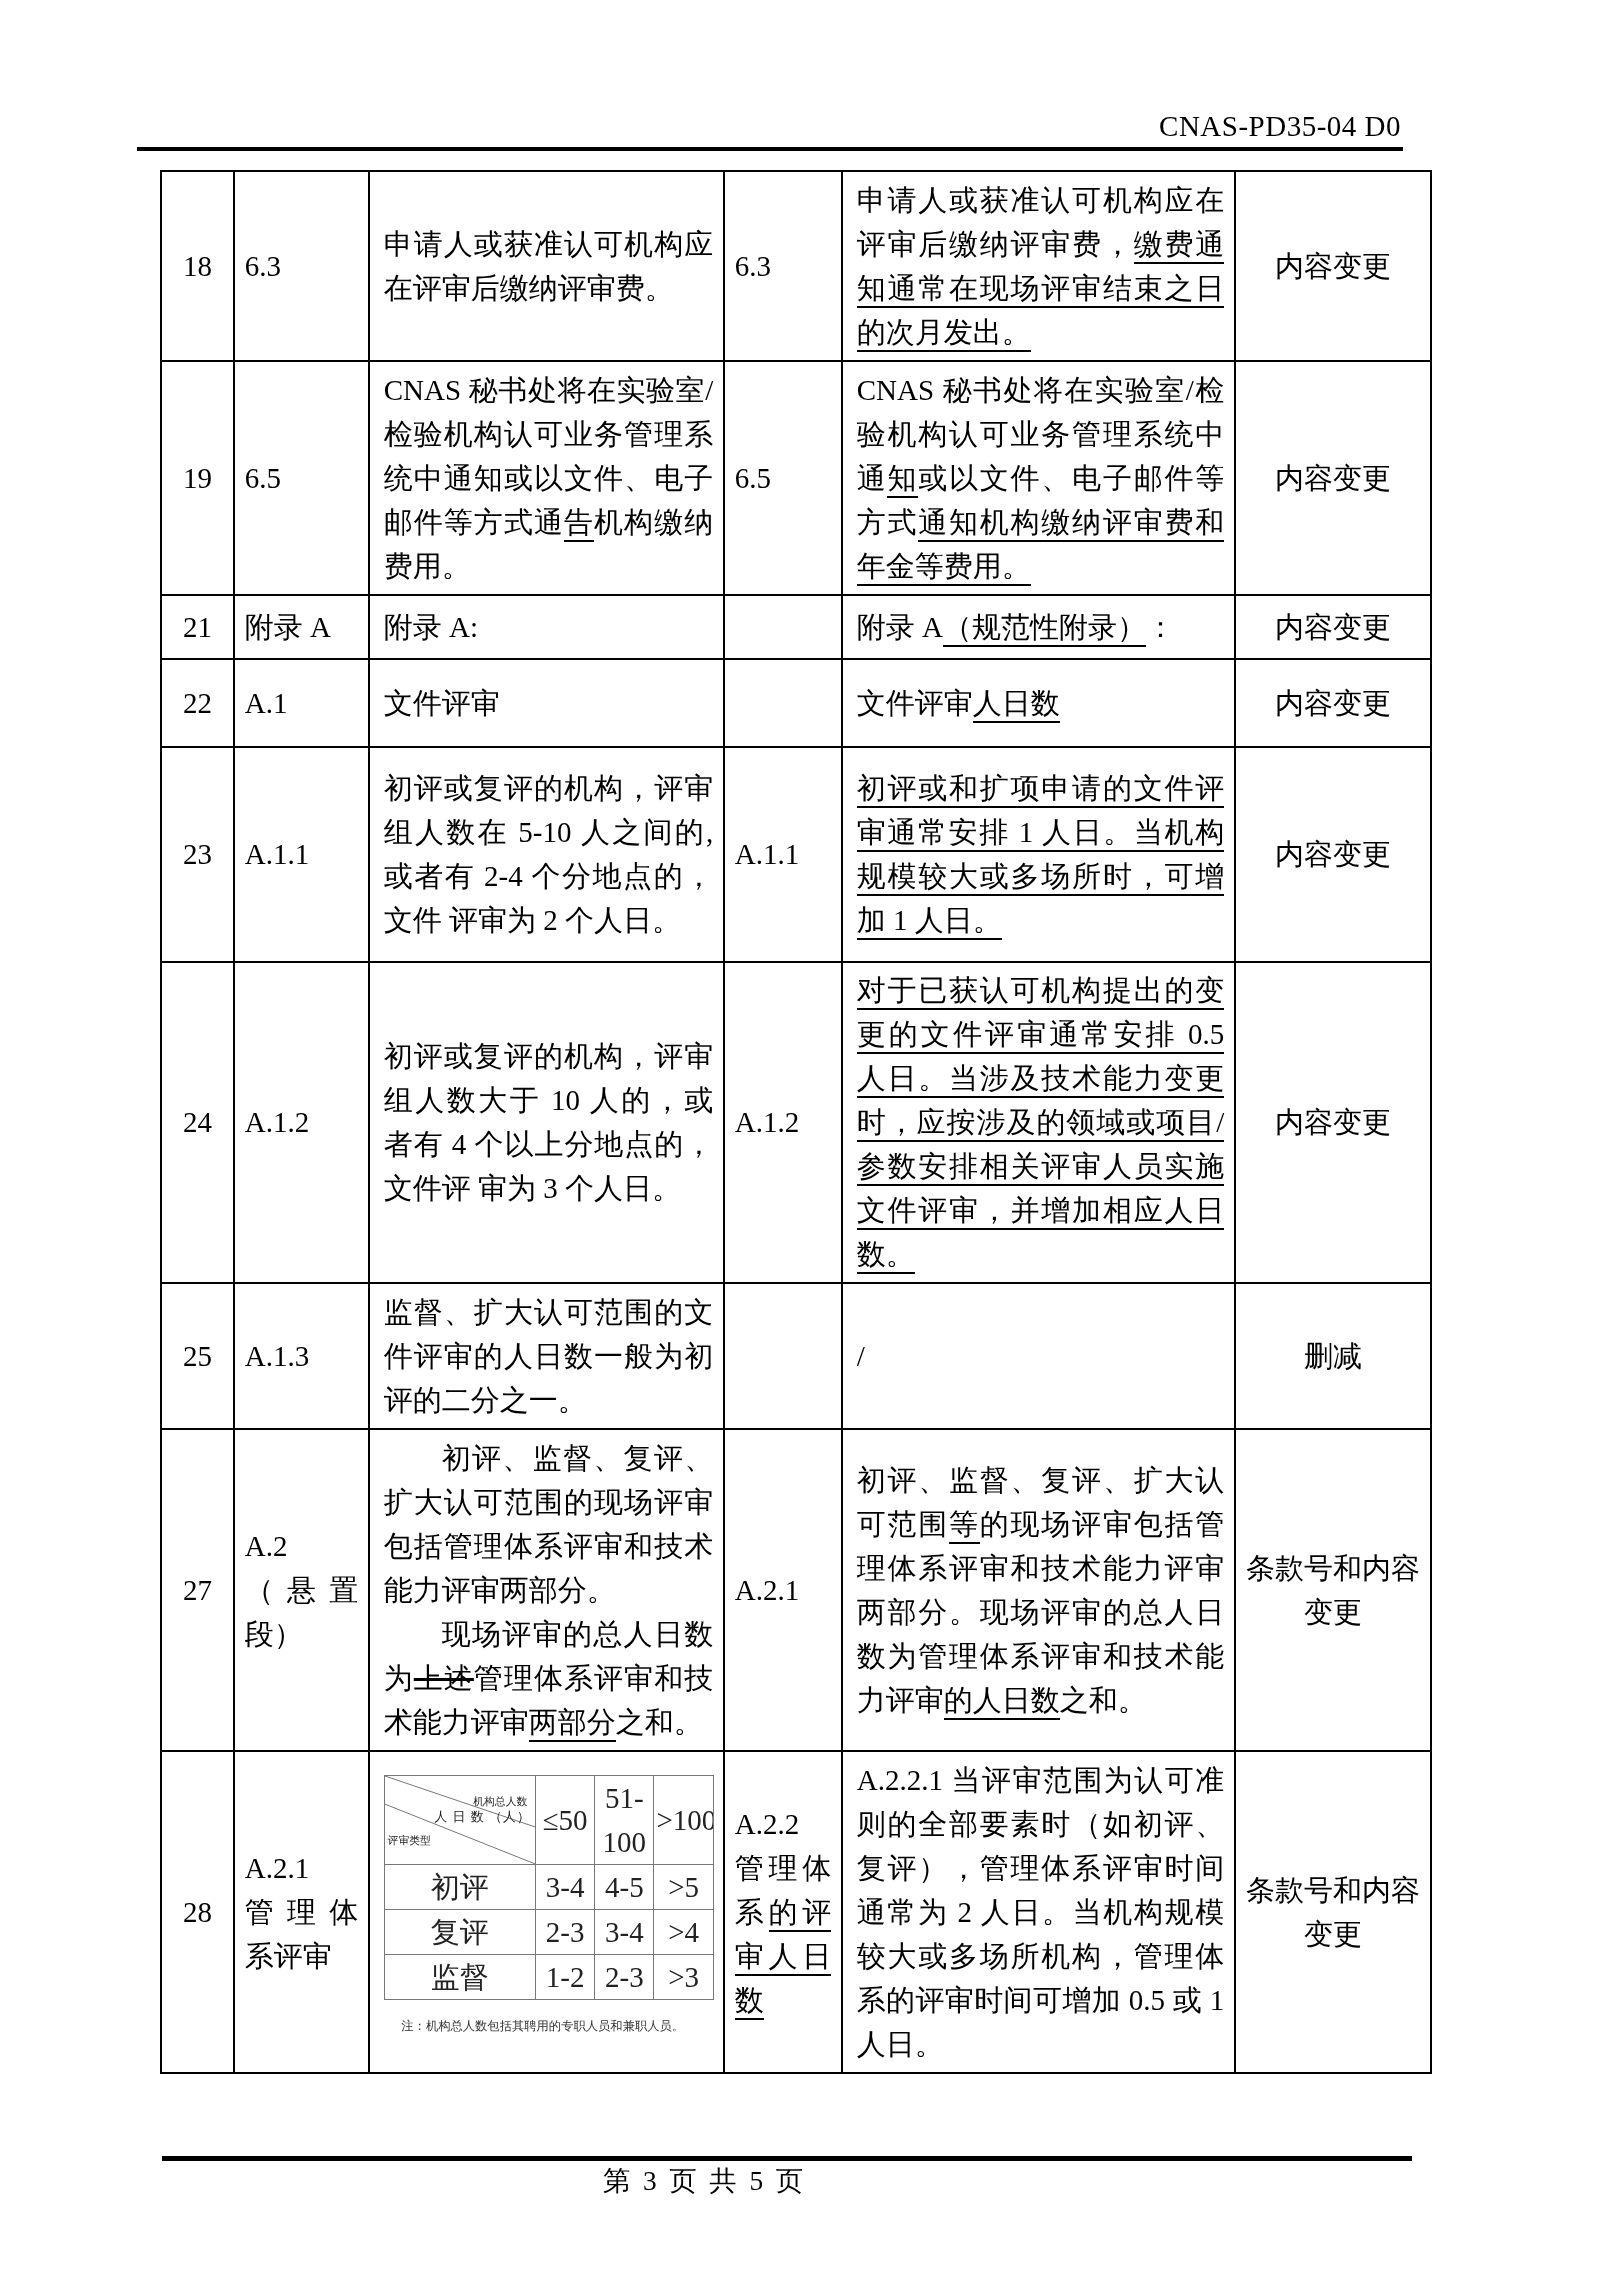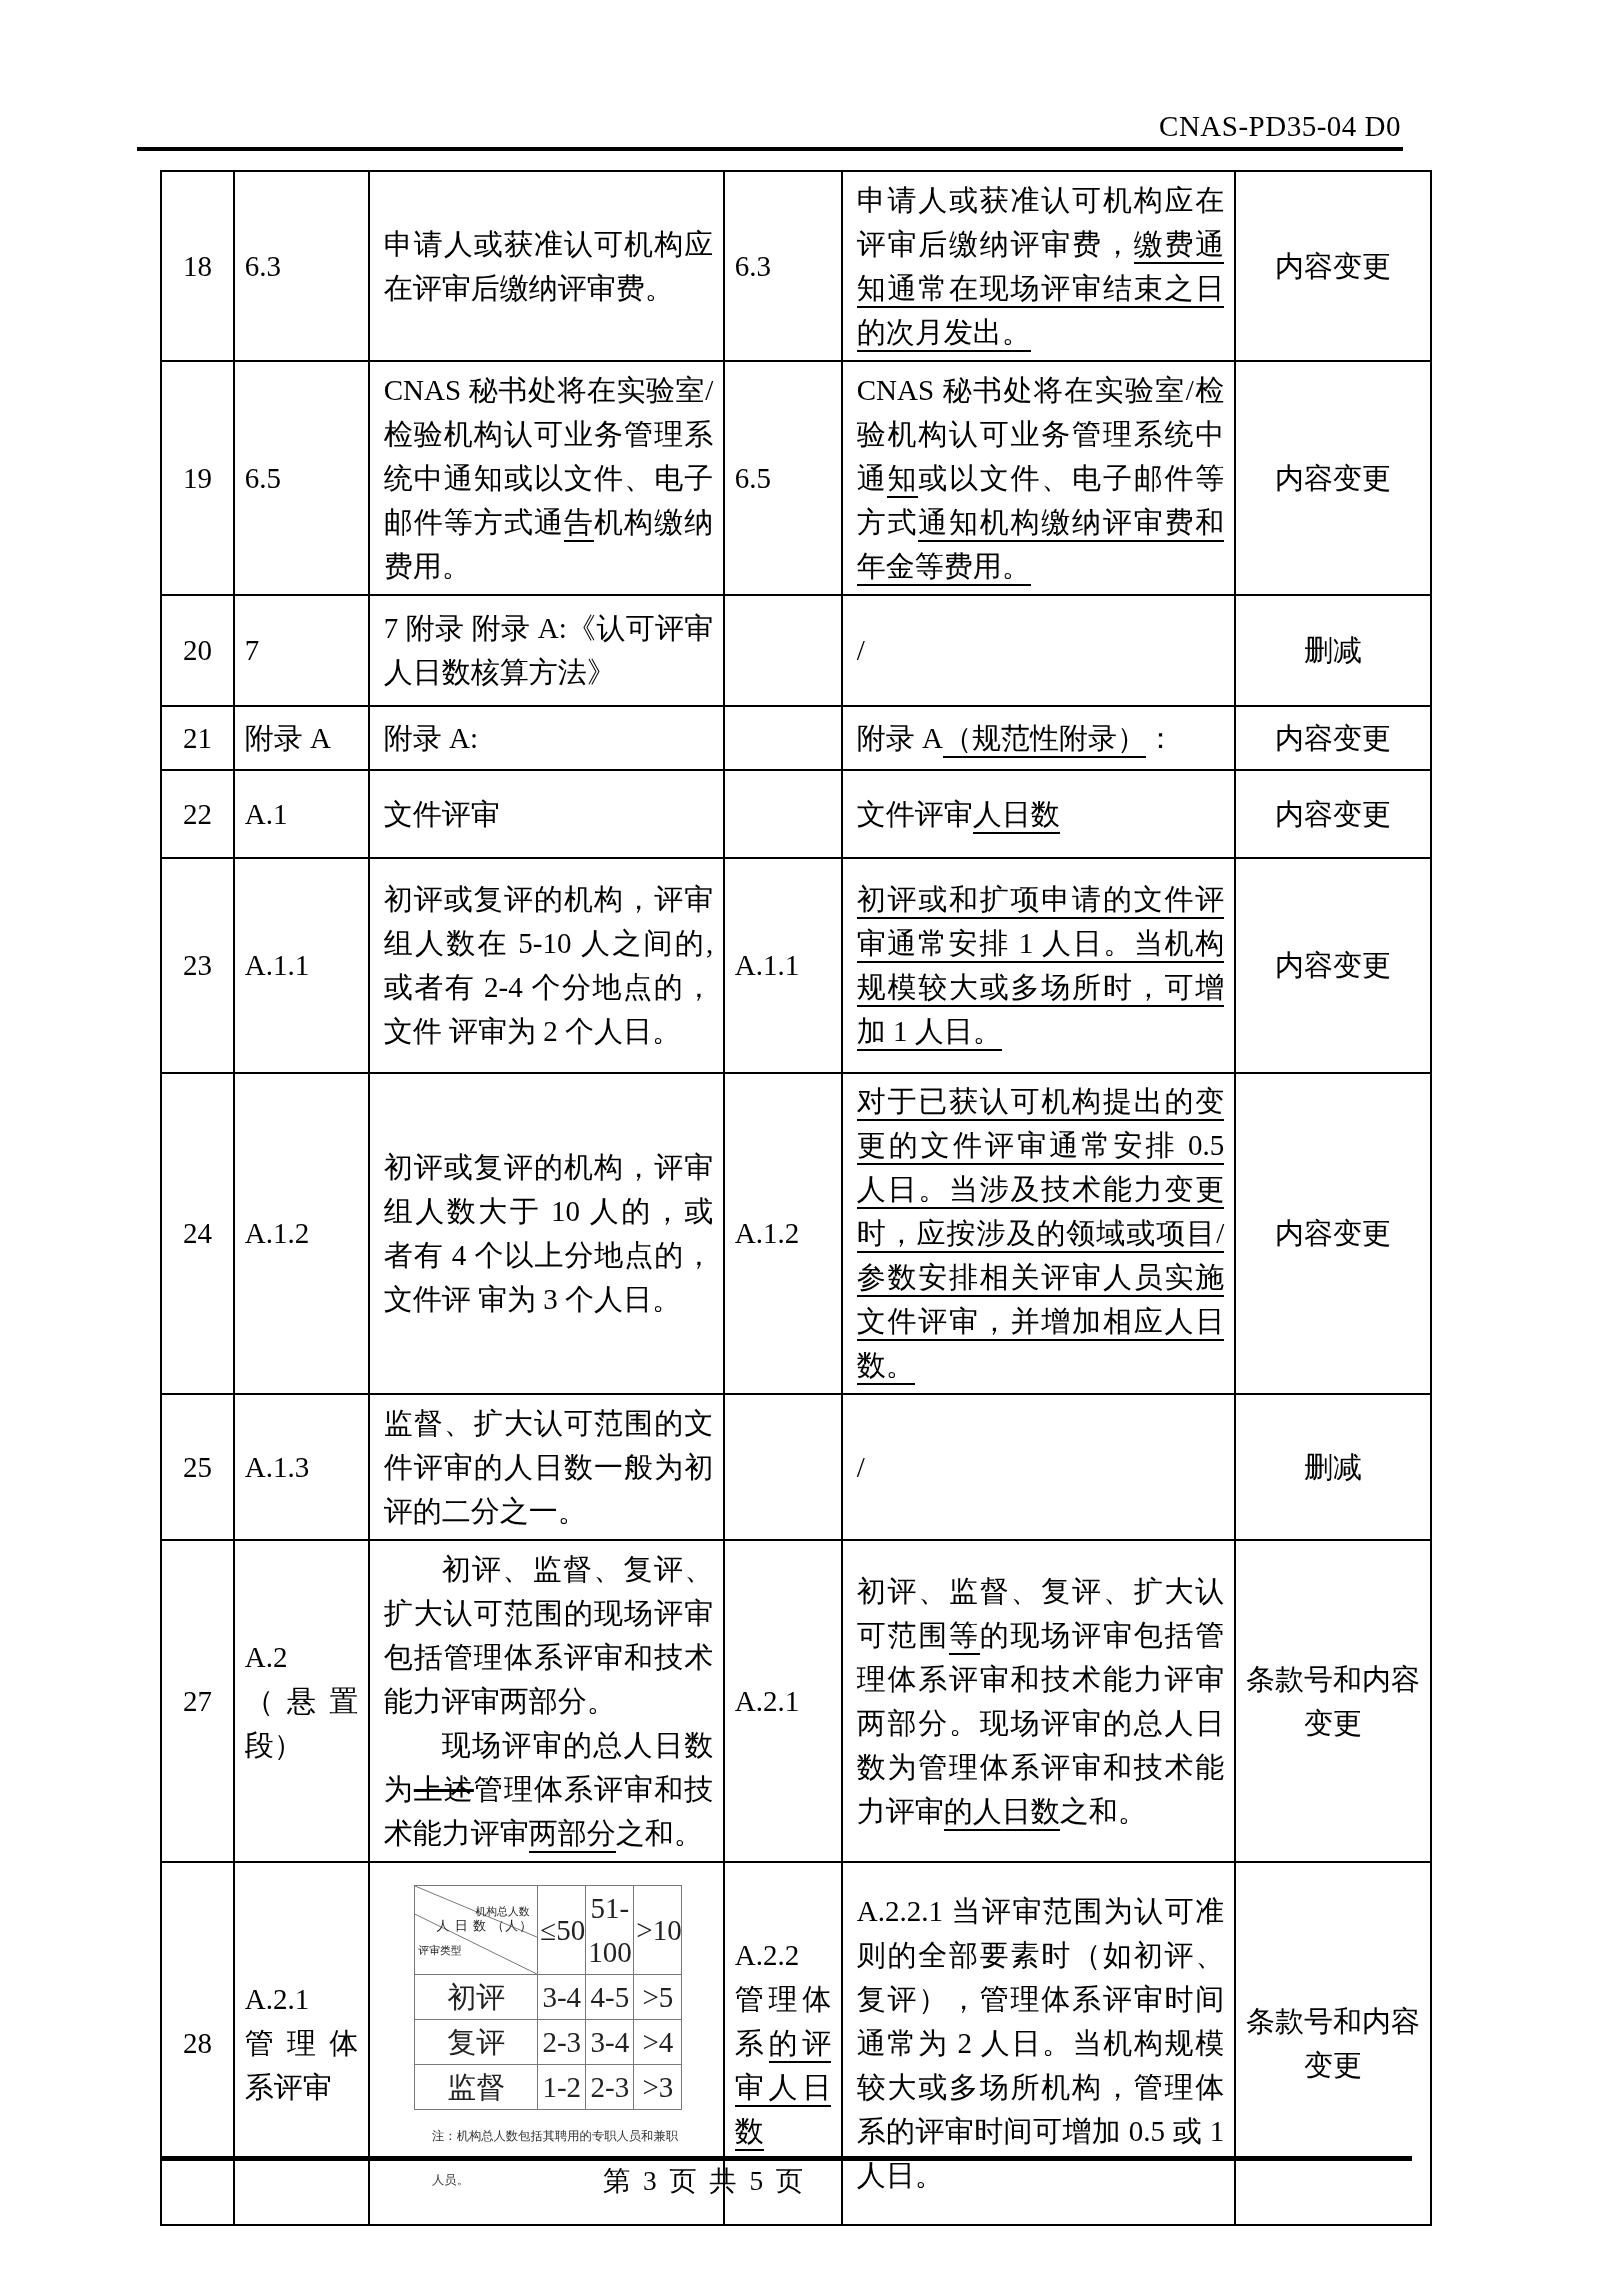--- a/index.html
+++ b/index.html
@@ -18,21 +18,21 @@
   td.c-no{text-align:center;}
   td.c-clause{padding:3.9px 9.8px;text-align:left;}
   td.c-text{padding:5.9px 9.8px 5.9px 13.7px;text-align:left;}
   td.c-change{padding:0 7.8px;text-align:center;}
   .para{text-align:justify;margin:0;}
   .para.indent{text-indent:2em;}
   .u{border-bottom:2.9px solid #000;padding-bottom:2px;}
   .strike{text-decoration:line-through;text-decoration-thickness:2.9px;}
 
   
-  .minitable-wrap{width:268px;margin:16px auto;}
+  .minitable-wrap{width:330px;margin:0 auto;}
   table.mini{width:100%;border-collapse:collapse;table-layout:fixed;
              font-size:11.8px;line-height:13.7px;color:#222;}
   table.mini td{border:1.5px solid #777;text-align:center;vertical-align:middle;
                 height:22.5px;padding:0 2px;}
   table.mini td.diag{position:relative;height:47px;padding:0;}
   .diag svg{position:absolute;inset:0;width:100%;height:100%;}
   .d-top{position:absolute;top:2.9px;right:7.8px;font-size:10.8px;}
   .d-mid{position:absolute;top:18.6px;right:4px;font-size:13px;letter-spacing:1px;text-align:right;}
   .d-bot{position:absolute;bottom:2px;left:2.9px;font-size:10.8px;}
   .mini-note{margin-top:3.9px;padding-left:17.6px;font-size:12.3px;color:#333;text-align:left;}
@@ -85,34 +85,20 @@
             <div class="para"><span>CNAS 秘书处将在实验室/检验机构认可业务管理系统中通知或以文件、电子邮件等方式通</span><span class="u">告</span><span>机构缴纳费用。</span></div>
           </td>
         <td class="c-clause">
             <div class="para"><span>6.5</span></div>
           </td>
         <td class="c-text">
             <div class="para"><span>CNAS 秘书处将在实验室/检验机构认可业务管理系统中通</span><span class="u">知</span><span>或以文件、电子邮件等方式</span><span class="u">通知机构缴纳评审费和年金等费用。</span></div>
           </td>
         <td class="c-change">内容变更</td>
       </tr>
-      <tr style="height:111px">
-        <td class="c-no">20</td>
-        <td class="c-clause">
-            <div class="para"><span>7</span></div>
-          </td>
-        <td class="c-text">
-            <div class="para"><span>7 附录 附录 A:《认可评审人日数核算方法》</span></div>
-          </td>
-        <td class="c-clause"></td>
-        <td class="c-text">
-            <div class="para"><span>/</span></div>
-          </td>
-        <td class="c-change">删减</td>
-      </tr>
       <tr style="height:64px">
         <td class="c-no">21</td>
         <td class="c-clause">
             <div class="para"><span>附录 A</span></div>
           </td>
         <td class="c-text">
             <div class="para"><span>附录 A:</span></div>
           </td>
         <td class="c-clause"></td>
         <td class="c-text">

